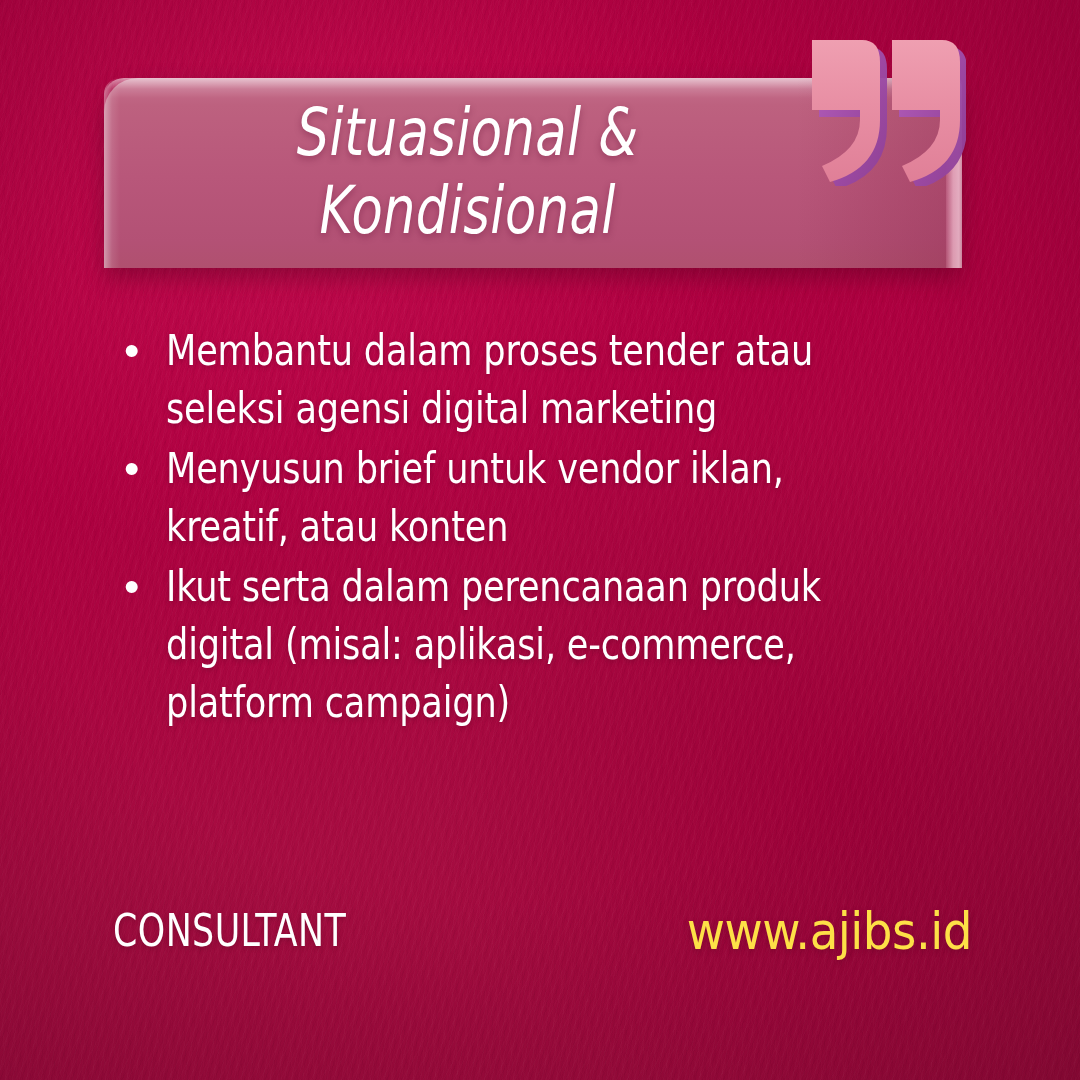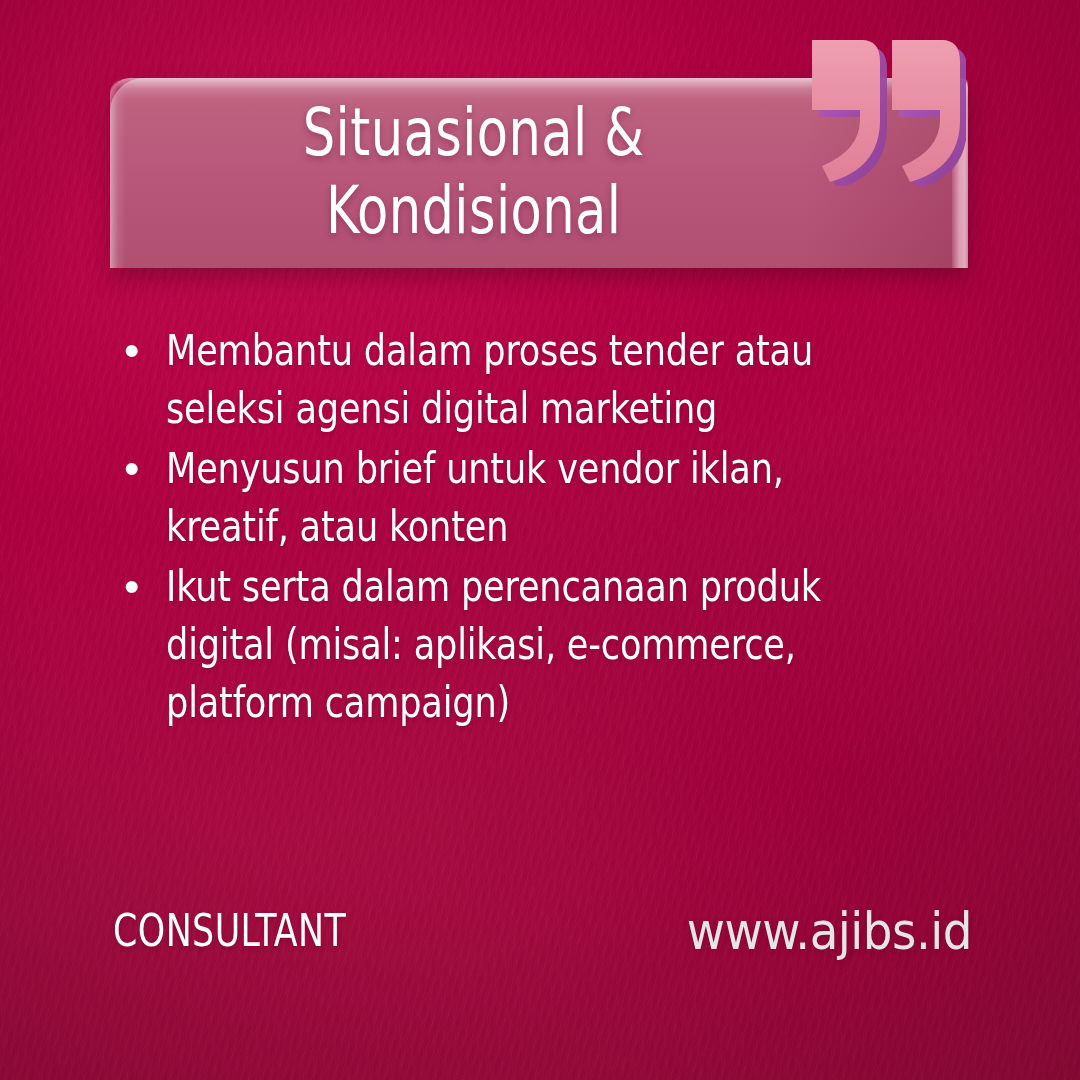--- a/index.html
+++ b/index.html
@@ -86,29 +86,30 @@
     line-height: 96px;
     color: rgba(255, 214, 228, 0.22);
     white-space: nowrap;
     text-align: left;
     user-select: none;
   }
 
   
   .banner {
     position: absolute;
-    left: 110px;
+    left: 104px;
     top: 78px;
     width: 858px;
     height: 190px;
     border-top-left-radius: 34px;
     border-top-right-radius: 10px;
     background:
       linear-gradient(180deg, #c8728f 0%, #bd617f 14%, #b8577a 52%, #b35175 86%, #b0506f 100%);
     box-shadow: 0 10px 22px rgba(60,0,22,0.35);
+    font-style: italic;
   }
   .banner-gloss {
     position: absolute;
     left: 0; right: 0; top: 0;
     height: 20px;
     border-top-left-radius: 34px;
     border-top-right-radius: 10px;
     background: linear-gradient(180deg, rgba(255,255,255,0.58) 0%, rgba(255,255,255,0.12) 55%, rgba(255,255,255,0) 100%);
     pointer-events: none;
   }
@@ -210,21 +211,21 @@
     transform-origin: 0 0;
     text-shadow: 0 2px 6px rgba(70,0,30,0.30);
   }
   .footer-right {
     position: absolute;
     right: 108px;
     top: 902px;
     font-family: "DejaVu Sans Condensed", "Liberation Sans Narrow", "DejaVu Sans", sans-serif;
     font-size: 52px;
     line-height: 58px;
-    color: #e5e5e5;
+    color: #fde047;
     letter-spacing: -0.5px;
     text-shadow: 0 2px 6px rgba(70,0,30,0.30);
   }
 </style>
 </head>
 <body>
 
 <div id="slide">
 
   <div class="bg-base"></div>

